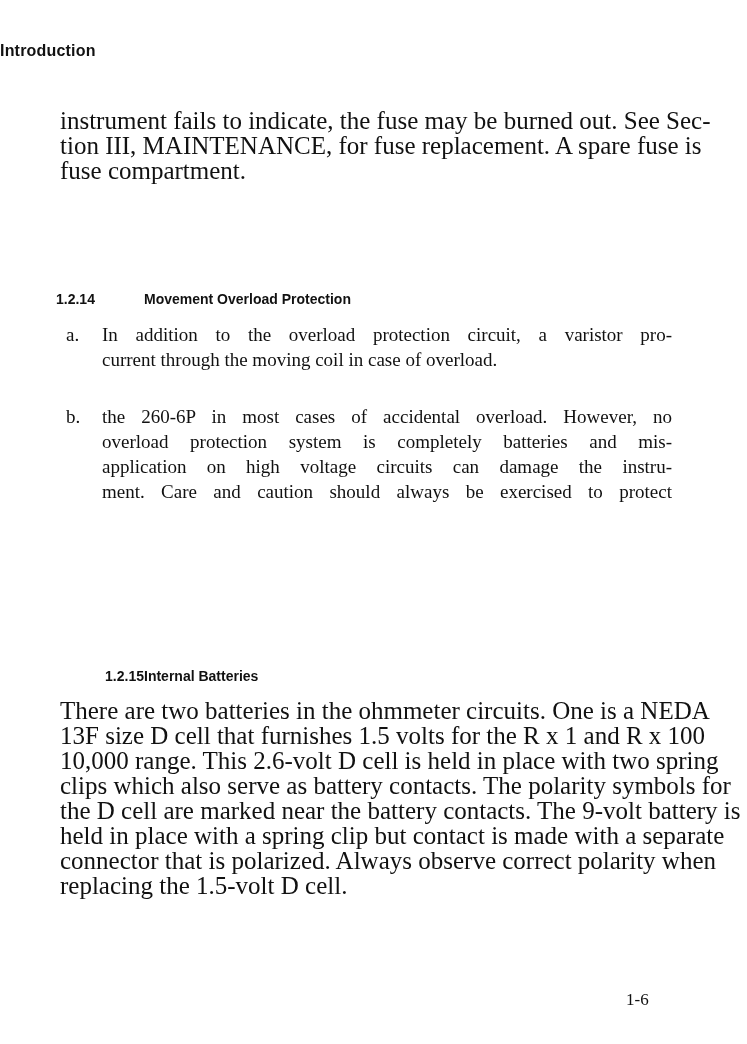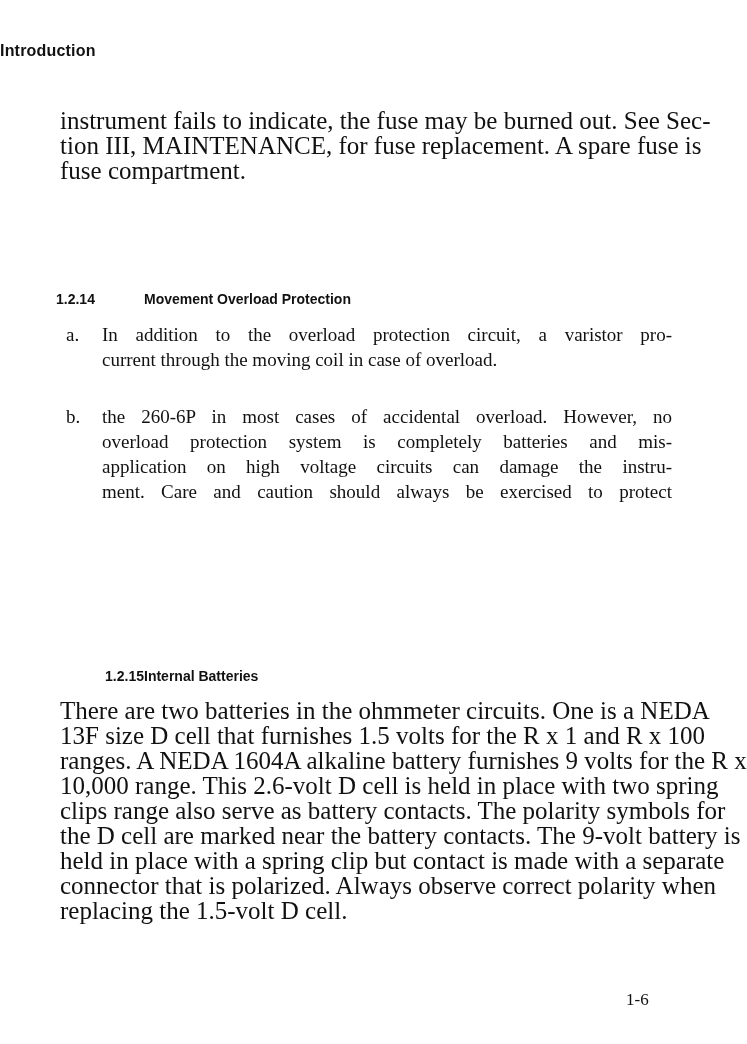--- a/index.html
+++ b/index.html
@@ -67,22 +67,21 @@
   </div>
 </div>
 
 <div class="heading" style="top:668px;text-align:right;">
   <span class="num">1.2.15</span><span>Internal Batteries</span>
 </div>
 
 <div class="para" style="top:698px;">
   <span class="line">There are  two batteries in the ohmmeter circuits. One is a NEDA</span>
   <span class="line">13F size D  cell that furnishes 1.5 volts for the R x 1 and R x 100</span>
-  <span class="line">ranges.  A NEDA 1604A alkaline battery furnishes 9 volts for the R x</span>
   <span class="line">10,000 range.  This 2.6-volt D cell is held in place with two spring</span>
-  <span class="line">clips range  also serve as battery contacts. The polarity symbols for</span>
+  <span class="line">clips which  also serve as battery contacts. The polarity symbols for</span>
   <span class="line">the D cell are  marked near the battery contacts. The 9-volt battery is</span>
   <span class="line">held in place  with a spring clip but contact is made with a separate</span>
   <span class="line">connector that  is polarized. Always observe correct polarity when</span>
   <span class="line last">replacing the  1.5-volt D cell.</span>
 </div>
 
 <div class="page-num">1-6</div>
 
 </body></html>

